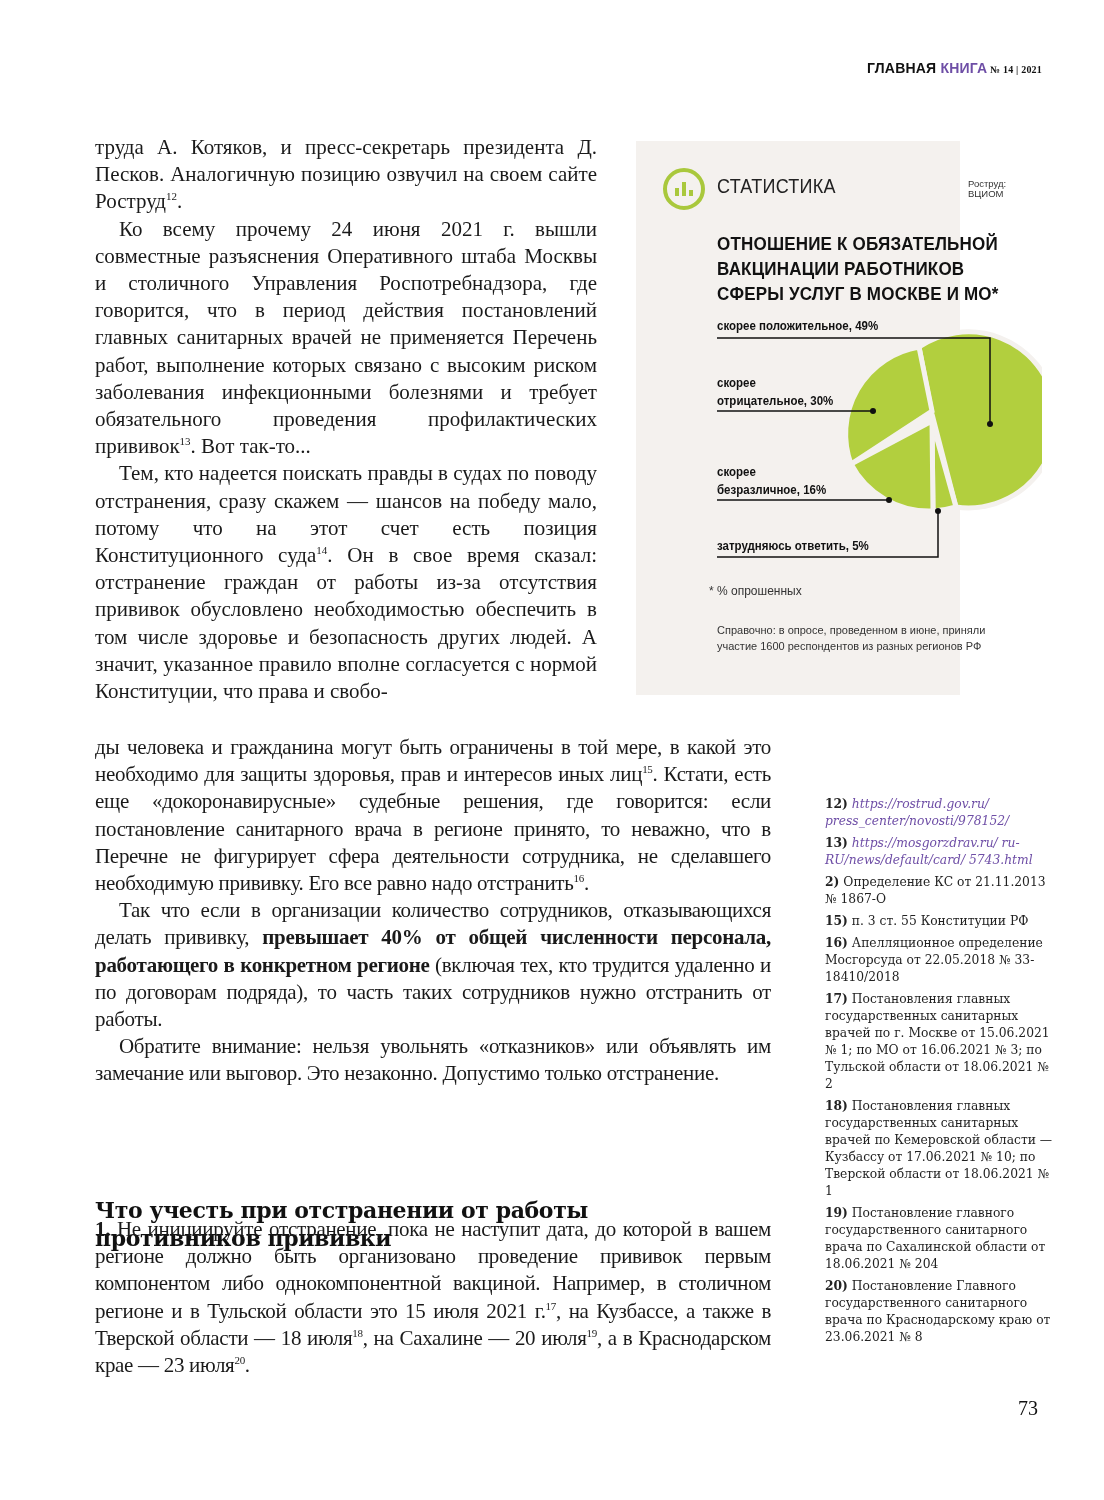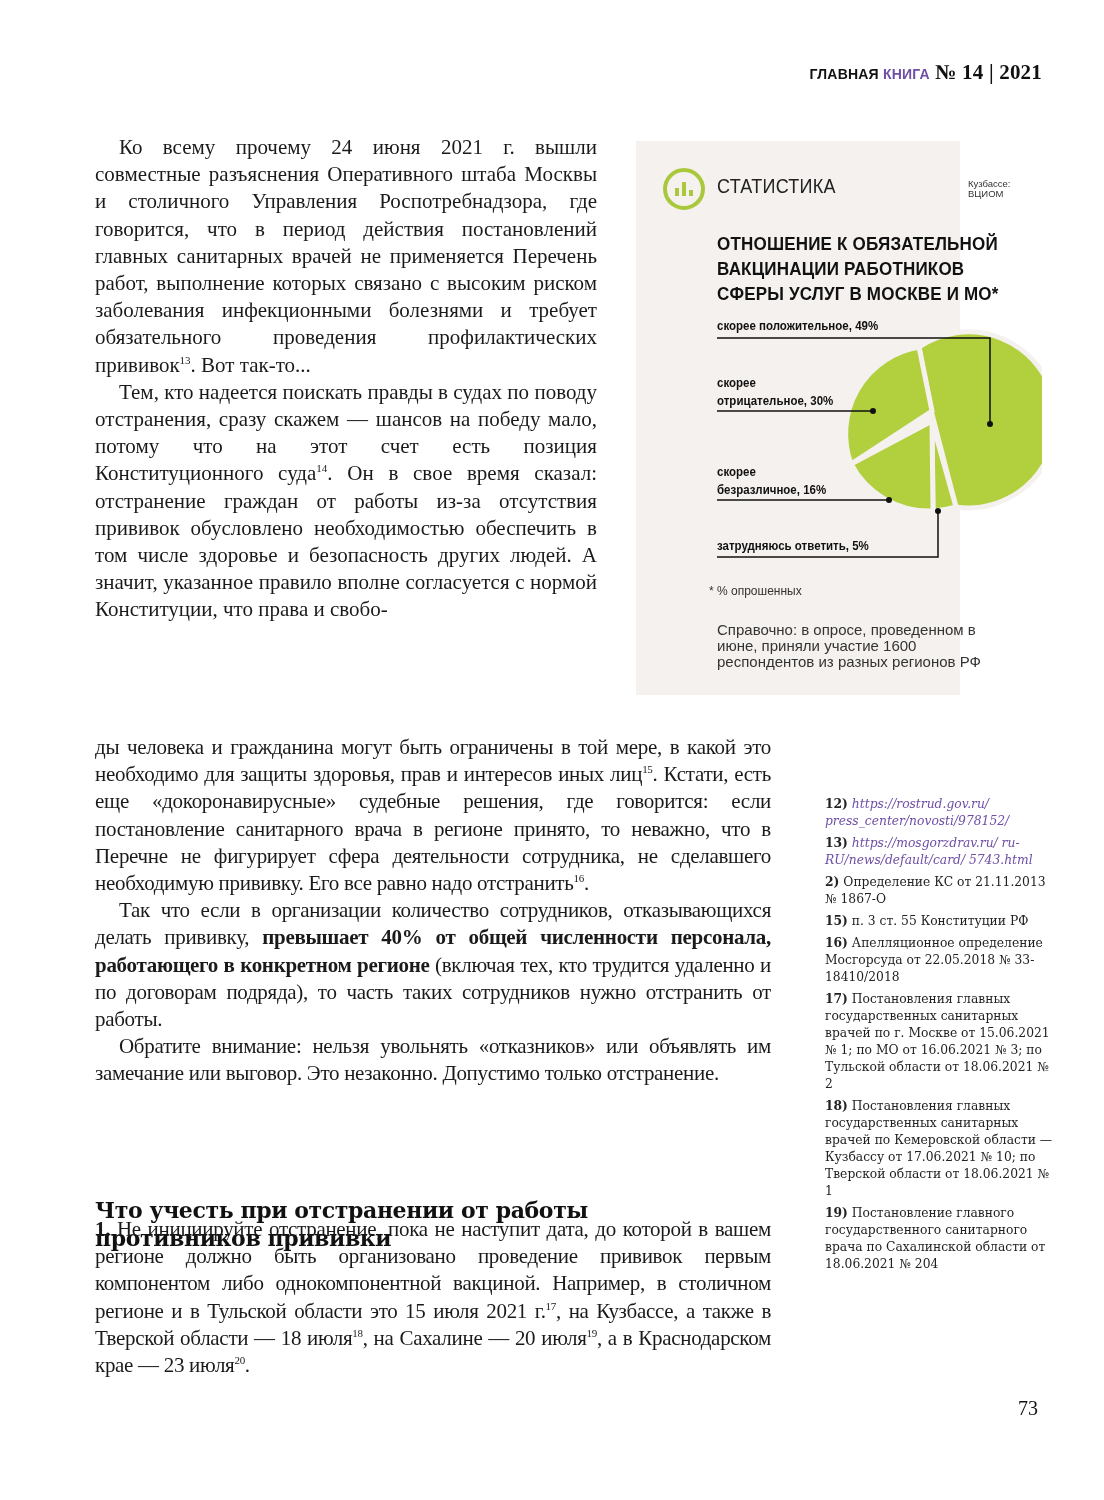--- a/index.html
+++ b/index.html
@@ -1,58 +1,59 @@
 <!DOCTYPE html>
 <html><head>
 <meta charset="utf-8">
 <style>
   html, body { margin: 0; padding: 0; background: #ffffff; }
   body { width: 1104px; height: 1500px; position: relative; overflow: hidden; font-family: "DejaVu Serif", serif; color: #1a1a1a; }
 
   .masthead { position: absolute; top: 60px; right: 62px; font-family: "Liberation Sans", sans-serif; font-weight: 700; font-size: 14px; letter-spacing: 0.2px; }
   .masthead .brand1 { color: #111; }
   .masthead .brand2 { color: #6e4ea6; }
-  .masthead .issue { color: #111; font-family: "Liberation Serif", serif; font-size: 21px; }
+  .masthead .issue { color: #111; font-family: "Liberation Serif", serif; font-size: 10px; }
 
   .body-text { position: absolute; font-family: "Liberation Serif", serif; font-size: 21px; line-height: 27.2px; color: #1a1a1a; text-align: justify; }
   .col-narrow { left: 95px; width: 502px; }
   .col-wide { left: 95px; width: 676px; }
   .para { margin: 0; }
   .indent { text-indent: 24px; }
   sup { font-size: 11px; line-height: 0; vertical-align: super; }
   .bold { font-weight: 700; }
 
   .stats-box { position: absolute; left: 636px; top: 141px; width: 324px; height: 554px; background: #f4f1ee; }
   .stats-icon { position: absolute; left: 27px; top: 27px; width: 34px; height: 34px; border: 4px solid #a9c83c; border-radius: 50%; }
   .stats-icon .bar { position: absolute; bottom: 10px; width: 4px; background: #a9c83c; }
   .stats-label { position: absolute; left: 81px; top: 34px; font-family: "Liberation Sans", sans-serif; font-size: 20px; color: #222; letter-spacing: 0.3px; transform: scaleX(0.9); transform-origin: left; }
   .stats-source { position: absolute; left: 332px; top: 38px; font-family: "Liberation Sans", sans-serif; font-size: 9.5px; line-height: 10px; color: #333; }
   .stats-title { position: absolute; left: 81px; top: 90px; width: 320px; font-family: "Liberation Sans", sans-serif; font-weight: 700; font-size: 18.5px; line-height: 25px; color: #111; letter-spacing: 0.2px; transform: scaleX(0.92); transform-origin: left; }
   .pie-svg { position: absolute; left: 0; top: 0; }
   .pie-label { position: absolute; left: 81px; font-family: "Liberation Sans", sans-serif; font-weight: 700; font-size: 12.5px; line-height: 18px; color: #111; transform: scaleX(0.92); transform-origin: left; }
   .stats-note { position: absolute; left: 73px; top: 443px; font-family: "Liberation Sans", sans-serif; font-size: 12px; color: #333; }
-  .stats-ref { position: absolute; left: 81px; top: 481px; width: 300px; font-family: "Liberation Sans", sans-serif; font-size: 15px; line-height: 16px; color: #333; }
+  .stats-ref { position: absolute; left: 81px; top: 481px; width: 300px; font-family: "Liberation Sans", sans-serif; font-size: 11px; line-height: 16px; color: #333; }
 
   .footnotes { position: absolute; left: 825px; top: 795px; width: 230px; font-family: "DejaVu Serif", serif; font-size: 12.3px; line-height: 17px; color: #222; }
   .fn { margin: 0 0 4px 0; }
   .fn-num { font-weight: 700; }
   .fn-link { color: #6e4ea6; font-style: italic; }
 
   .section-heading { position: absolute; left: 95px; top: 1196px; width: 620px; font-family: "DejaVu Serif", serif; font-weight: 700; font-size: 22px; line-height: 28px; color: #111; letter-spacing: -0.4px; }
 
   .page-number { position: absolute; left: 1018px; top: 1397px; font-family: "Liberation Serif", serif; font-size: 20px; color: #111; }
 </style>
 </head>
 <body>
 
 <div class="masthead">
   <span class="brand1">ГЛАВНАЯ </span><span class="brand2">КНИГА</span><span class="issue"> № 14 | 2021</span>
 </div>
 
 <div class="body-text col-narrow" style="top:134px;">
+  <p class="para"><span>труда А. Котяков, и пресс-секретарь президента Д. Песков. Аналогичную позицию озвучил на своем сайте Роструд</span><sup>12</sup><span>.</span></p>
   <p class="para indent"><span>Ко всему прочему 24 июня 2021 г. вышли совместные разъяснения Оперативного штаба Москвы и столичного Управления Роспотребнадзора, где говорится, что в период действия постановлений главных санитарных врачей не применяется Перечень работ, выполнение которых связано с высоким риском заболевания инфекционными болезнями и требует обязательного проведения профилактических прививок</span><sup>13</sup><span>. Вот так-то...</span></p>
   <p class="para indent"><span>Тем, кто надеется поискать правды в судах по поводу отстранения, сразу скажем — шансов на победу мало, потому что на этот счет есть позиция Конституционного суда</span><sup>14</sup><span>. Он в свое время сказал: отстранение граждан от работы из-за отсутствия прививок обусловлено необходимостью обеспечить в том числе здоровье и безопасность других людей. А значит, указанное правило вполне согласуется с нормой Конституции, что права и свобо-</span></p>
 </div>
 
 <div class="body-text col-wide" style="top:734px; letter-spacing:-0.3px;">
   <p class="para"><span>ды человека и гражданина могут быть ограничены в той мере, в какой это необходимо для защиты здоровья, прав и интересов иных лиц</span><sup>15</sup><span>. Кстати, есть еще «докоронавирусные» судебные решения, где говорится: если постановление санитарного врача в регионе принято, то неважно, что в Перечне не фигурирует сфера деятельности сотрудника, не сделавшего необходимую прививку. Его все равно надо отстранить</span><sup>16</sup><span>.</span></p>
   <p class="para indent"><span>Так что если в организации количество сотрудников, отказывающихся делать прививку, </span><span class="bold">превышает 40% от общей численности персонала, работающего в конкретном регионе</span><span> (включая тех, кто трудится удаленно и по договорам подряда), то часть таких сотрудников нужно отстранить от работы.</span></p>
   <p class="para indent"><span>Обратите внимание: нельзя увольнять «отказников» или объявлять им замечание или выговор. Это незаконно. Допустимо только отстранение.</span></p>
 </div>
 
@@ -63,21 +64,21 @@
 </div>
 
 <div class="stats-box">
   <div class="stats-icon">
     <div class="bar" style="left:8px; height:8px;"></div>
     <div class="bar" style="left:15px; height:14px;"></div>
     <div class="bar" style="left:22px; height:6px;"></div>
   </div>
   <div class="stats-label">СТАТИСТИКА</div>
   <div class="stats-source">
-    <div>Кузбассе:</div>
+    <div>Роструд:</div>
     <div>ВЦИОМ</div>
   </div>
   <div class="stats-title">ОТНОШЕНИЕ К ОБЯЗАТЕЛЬНОЙ ВАКЦИНАЦИИ РАБОТНИКОВ СФЕРЫ УСЛУГ В МОСКВЕ И МО*</div>
 
   <svg class="pie-svg" width="406" height="554">
 
     <g fill="#b2cf3e" stroke="#f4f1ee" stroke-width="5" stroke-linejoin="miter">
 
       <path d="M296,273 L283,206 A88,88 0 1,1 320,366 Z"></path>
 
@@ -115,15 +116,16 @@
 
 <div class="footnotes">
   <p class="fn"><span class="fn-num">12)</span> <span class="fn-link">https://rostrud.gov.ru/ press_center/novosti/978152/</span></p>
   <p class="fn"><span class="fn-num">13)</span> <span class="fn-link">https://mosgorzdrav.ru/ ru-RU/news/default/card/ 5743.html</span></p>
   <p class="fn"><span class="fn-num">2)</span> <span>Определение КС от 21.11.2013 № 1867-О</span></p>
   <p class="fn"><span class="fn-num">15)</span> <span>п. 3 ст. 55 Конституции РФ</span></p>
   <p class="fn"><span class="fn-num">16)</span> <span>Апелляционное определение Мосгорсуда от 22.05.2018 № 33-18410/2018</span></p>
   <p class="fn"><span class="fn-num">17)</span> <span>Постановления главных государственных санитарных врачей по г. Москве от 15.06.2021 № 1; по МО от 16.06.2021 № 3; по Тульской области от 18.06.2021 № 2</span></p>
   <p class="fn"><span class="fn-num">18)</span> <span>Постановления главных государственных санитарных врачей по Кемеровской области — Кузбассу от 17.06.2021 № 10; по Тверской области от 18.06.2021 № 1</span></p>
   <p class="fn"><span class="fn-num">19)</span> <span>Постановление главного государственного санитарного врача по Сахалинской области от 18.06.2021 № 204</span></p>
+  <p class="fn"><span class="fn-num">20)</span> <span>Постановление Главного государственного санитарного врача по Краснодарскому краю от 23.06.2021 № 8</span></p>
 </div>
 
 <div class="page-number">73</div>
 
 </body></html>

